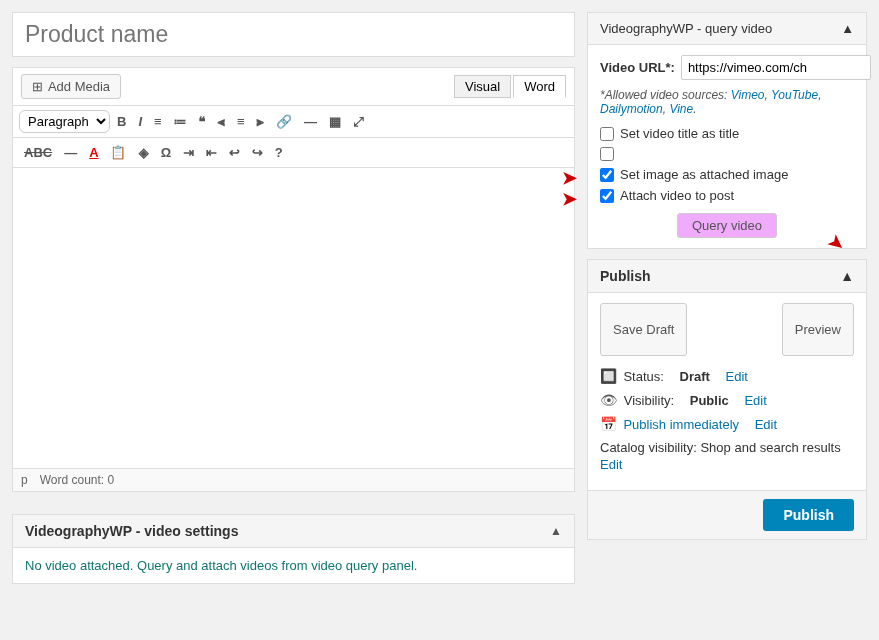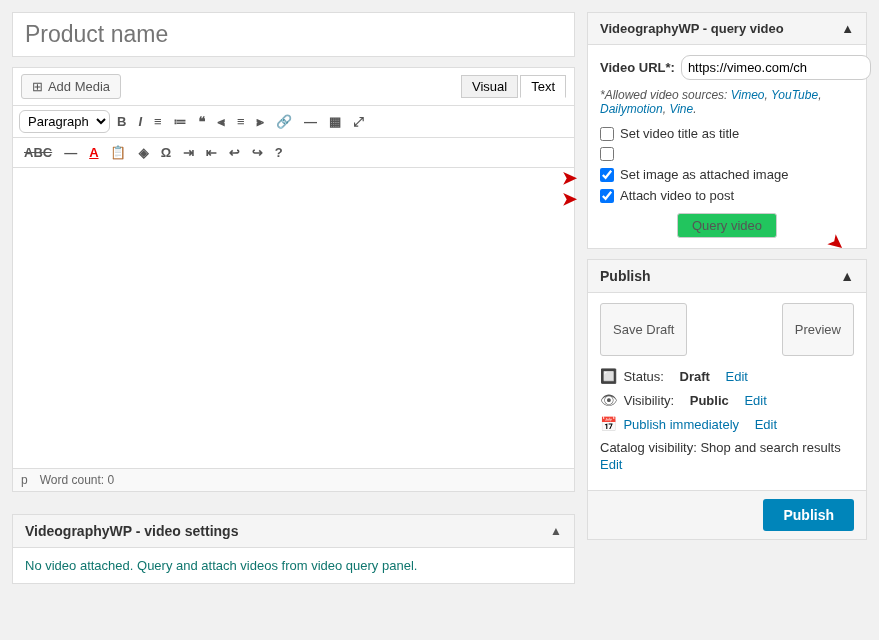--- a/index.html
+++ b/index.html
@@ -36,35 +36,35 @@
     .box-header .toggle-arrow { font-size: 12px; color: #555; }
     .box-content { padding: 10px 12px; font-size: 13px; color: #555; }
     .video-settings-text { color: #0f766e; }
 
     
     .side-col { width: 280px; display: flex; flex-direction: column; gap: 10px; }
 
     .panel-box { background: #fff; border: 1px solid #ddd; }
 
     
-    .panel-title { display: flex; justify-content: space-between; align-items: center; padding: 8px 12px; background: #f5f5f5; border-bottom: 1px solid #ddd; font-weight: 700; font-size: 13px; cursor: pointer; }
+    .panel-title { display: flex; justify-content: space-between; align-items: center; padding: 8px 12px; background: #f5f5f5; border-bottom: 1px solid #ddd; font-weight: 400; font-size: 13px; cursor: pointer; }
 
     .panel-body { padding: 10px 12px; }
 
     .form-row { display: flex; align-items: center; gap: 6px; margin-bottom: 8px; }
     .form-label { font-weight: 600; font-size: 13px; white-space: nowrap; }
-    .form-input { flex: 1; border: 1px solid #ccc; padding: 4px 6px; font-size: 13px; border-radius: 9px; background: #fff; }
+    .form-input { flex: 1; border: 1px solid #ccc; padding: 4px 6px; font-size: 13px; border-radius: 2px; background: #fff; }
 
     .allowed-sources { font-size: 12px; color: #555; margin-bottom: 10px; font-style: italic; }
     .allowed-sources a { color: #0073aa; text-decoration: none; }
 
     .checkbox-row { display: flex; align-items: center; gap: 6px; margin-bottom: 6px; font-size: 13px; }
     .checkbox-row input[type=checkbox] { width: 14px; height: 14px; cursor: pointer; }
 
-    .query-btn { display: block; margin: 10px auto 0; padding: 4px 14px; background: #22c55e; border: 1px solid #ccc; border-radius: 3px; cursor: pointer; font-size: 13px; color: #555; }
+    .query-btn { display: block; margin: 10px auto 0; padding: 4px 14px; background: #f0abfc; border: 1px solid #ccc; border-radius: 3px; cursor: pointer; font-size: 13px; color: #555; }
 
     
     .publish-header { display: flex; justify-content: space-between; align-items: center; padding: 8px 12px; background: #f5f5f5; border-bottom: 1px solid #ddd; font-weight: 700; font-size: 14px; cursor: pointer; }
 
     .publish-body { padding: 10px 12px; }
 
     .publish-btn-row { display: flex; gap: 4px; margin-bottom: 12px; }
     .save-draft-btn { padding: 5px 12px; background: #f7f7f7; border: 1px solid #ccc; border-radius: 3px; cursor: pointer; font-size: 13px; color: #555; }
     .preview-btn { padding: 18px 12px; background: #f7f7f7; border: 1px solid #ccc; border-radius: 3px; cursor: pointer; font-size: 13px; color: #555; margin-left: auto; }
 
@@ -91,21 +91,21 @@
 
     <div class="editor-box">
 
       <div class="editor-toolbar-top">
         <button class="add-media-btn">
           <span>⊞</span>
           <span>Add Media</span>
         </button>
         <div class="editor-tabs">
           <button class="editor-tab">Visual</button>
-          <button class="editor-tab active">Text</button>
+          <button class="editor-tab active">Word</button>
         </div>
       </div>
 
       <div class="toolbar-row">
         <select class="tb-select">
           <option>Paragraph</option>
         </select>
         <button class="tb-btn" title="Bold"><strong>B</strong></button>
         <button class="tb-btn" title="Italic"><em>I</em></button>
         <button class="tb-btn" title="Unordered List">≡</button>

